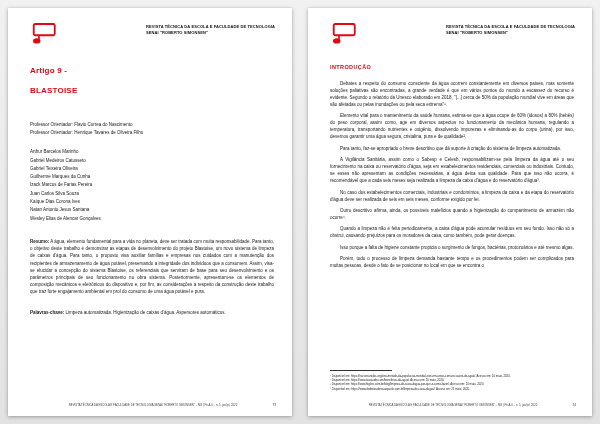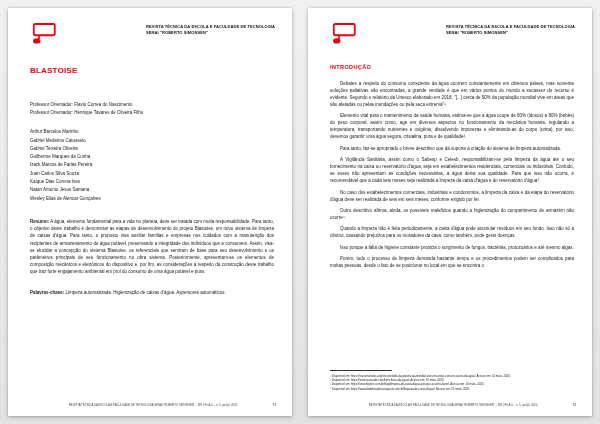--- a/index.html
+++ b/index.html
@@ -73,20 +73,21 @@
       <line x1="12" y1="18" x2="12" y2="23" stroke="#e30613" stroke-width="2.2"></line>
       <ellipse cx="9" cy="25.5" rx="5" ry="3.5" fill="#e30613"></ellipse>
     </svg>
     <div class="journal-title">
       <div>REVISTA TÉCNICA DA ESCOLA E FACULDADE DE TECNOLOGIA</div>
       <div>SENAI "ROBERTO SIMONSEN"</div>
     </div>
   </div>
 
   <div class="content">
+    <div class="article-label">Artigo 9 -</div>
     <div class="article-title">BLASTOISE</div>
 
     <div class="advisors">
       <div>Professor Orientador: Flavio Correa do Nascimento</div>
       <div>Professor Orientador: Henrique Tavares de Oliveira Filho</div>
     </div>
 
     <div class="authors">
       <div>Arthur Barcelos Marinho</div>
       <div>Gabriel Medeiros Catusseto</div>

